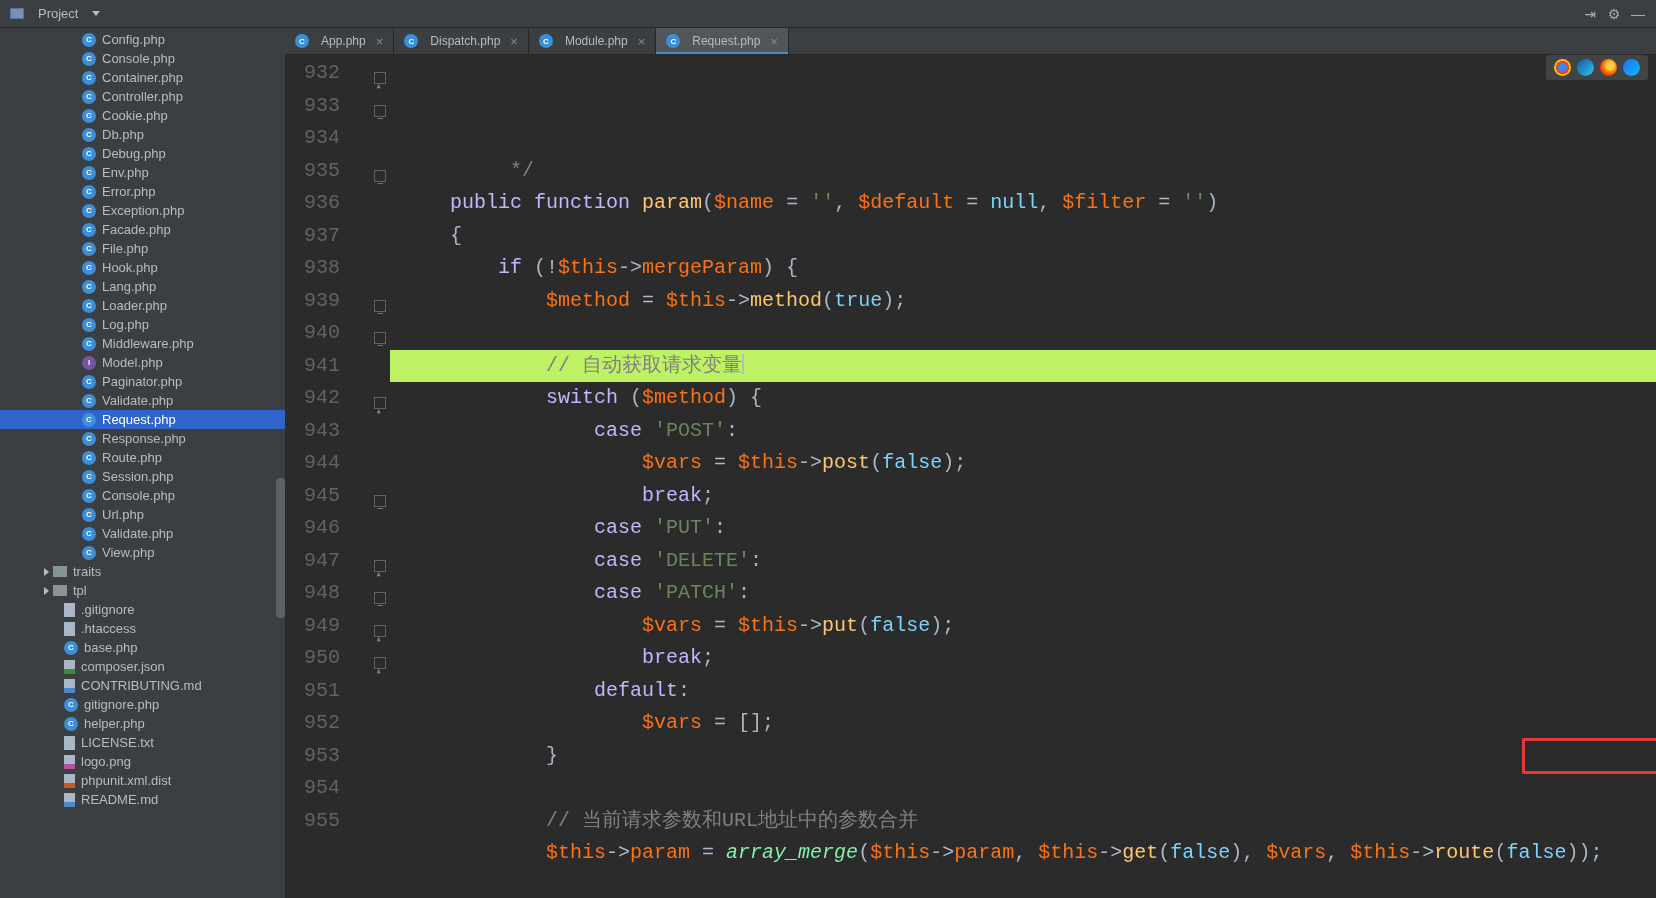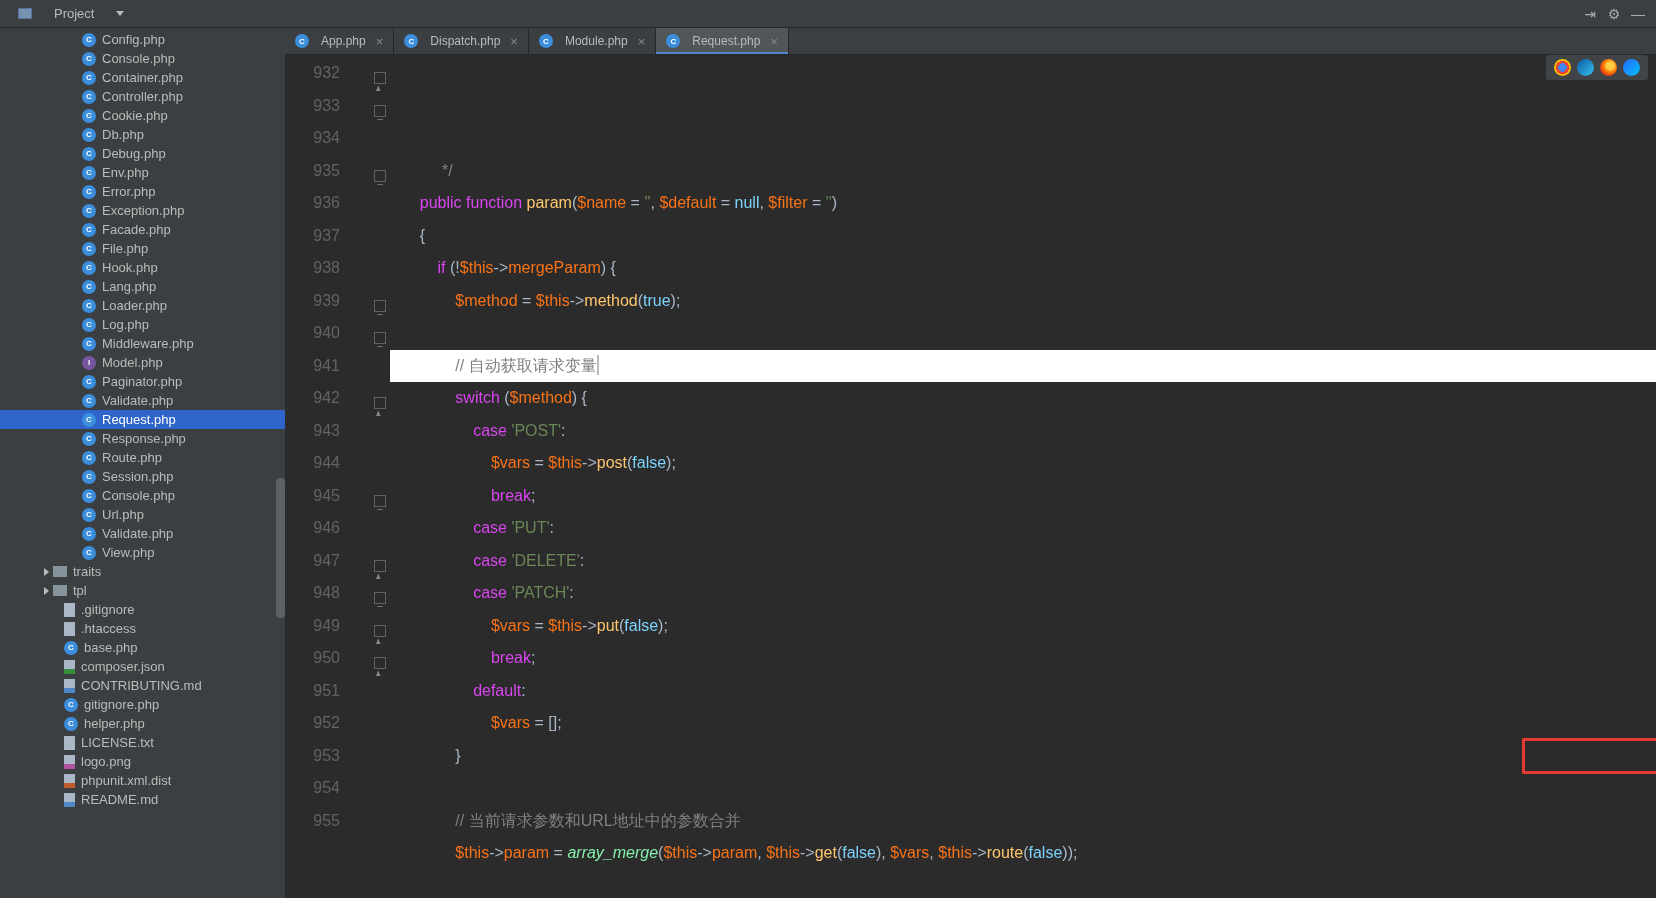--- a/index.html
+++ b/index.html
@@ -1,18 +1,18 @@
 <!DOCTYPE html>
 <html><head>
 <meta charset="utf-8">
 <style>
 * { margin:0; padding:0; box-sizing:border-box; }
 body { font-family:"Segoe UI",Arial,sans-serif; font-size:13px; background:#2b2b2b; color:#adadad; overflow:hidden; height:898px; width:1656px; position:relative; }
 .toolbar { height:28px; background:#3c3f41; display:flex; align-items:center; border-bottom:1px solid #282828; }
-.proj-btn { display:flex; align-items:center; gap:22px; padding:0 10px; height:100%; color:#bbb; cursor:pointer;margin-left:8px; }
+.proj-btn { display:flex; align-items:center; gap:14px; padding:0 10px; height:100%; color:#bbb; cursor:pointer; }
 .proj-ico { width:14px; height:11px; background:#7893b0; display:inline-block; border:1px solid #5570a0; }
 .tri-down { width:0; height:0; border-left:4px solid transparent; border-right:4px solid transparent; border-top:5px solid #bbb; }
 .tb-right { margin-left:auto; display:flex; gap:8px; padding-right:10px; align-items:center; }
 .tb-ico { width:16px; height:16px; display:flex; align-items:center; justify-content:center; color:#aaa; font-size:14px; cursor:pointer; }
 .main { display:flex; height:870px; }
 .sidebar { width:285px; background:#3c3f41; overflow-y:auto; position:relative; }
 .sidebar::-webkit-scrollbar{width:9px}
 .sidebar::-webkit-scrollbar-thumb{background:#5e6163;border-radius:4px}
 .tree { padding-top:2px; font-size:13px; }
 .tree-row { height:19px; display:flex; align-items:center; padding-left:4px; cursor:pointer; color:#bbb; }
@@ -32,32 +32,32 @@
 .fico-file.png::after { content:""; position:absolute; bottom:0; left:0; right:0; height:5px; background:#b351a0; }
 .file-lbl{white-space:nowrap; overflow:hidden}
 .editor-area { flex:1; display:flex; flex-direction:column; background:#2b2b2b; }
 .tabs { height:27px; background:#3c3f41; display:flex; border-bottom:1px solid #282828; }
 .tab { display:flex; align-items:center; gap:6px; padding:0 10px; height:100%; color:#bbb; border-right:1px solid #282828; font-size:12px; cursor:pointer; position:relative; }
 .tab.active { background:#515658; }
 .tab.active::after { content:""; position:absolute; bottom:0; left:0; right:0; height:2px; background:#4a88c7; }
 .tab-close { color:#8a8a8a; font-size:13px; margin-left:4px; }
 .browser-icons { position:absolute; top:55px; right:8px; display:flex; gap:6px; background:#404446; padding:4px 8px; border-radius:3px; z-index:5; }
 .bico { width:17px; height:17px; border-radius:50%; }
-.editor { flex:1; display:flex; overflow:hidden; font-family:Liberation Sans, sans-serif; font-size:16px; line-height:32.5px; }
+.editor { flex:1; display:flex; overflow:hidden; font-family:Liberation Mono, monospace; font-size:20px; line-height:32.5px; }
 .gutter { width:85px; text-align:right; color:#606366; padding-top:2px; user-select:none; }
 .gutter div { padding-right:30px; height:32.5px; }
 .fold-col { width:20px; position:relative; padding-top:2px; }
 .fold-mark { width:12px; height:12px; border:1px solid #616161; position:relative; margin:10px auto 0; }
 .fold-mark.open::after{content:"−"; position:absolute; top:-3px; left:2px; color:#888; font-size:11px}
 .fold-mark.close::after{content:"▴"; position:absolute; top:-2px; left:1px; color:#888; font-size:9px; transform:scaleY(1.2)}
 .fold-row{height:32.5px; display:flex; align-items:center; justify-content:center}
 .code { flex:1; padding-top:2px; white-space:pre; position:relative; }
 .ln { height:32.5px; padding-left:12px; }
-.ln.hl { background:#ffffff; }
-.c-kw { color:#d946ef;text-align:right; }
+.ln.hl { background:#bef264; }
+.c-kw { color:#c4b5fd;text-align:right; }
 .c-fn { color:#ffc66d; }
 .c-var { color:#f97316; }
 .c-str { color:#6a8759; }
 .c-com { color:#808080; }
 .c-const { color:#7dd3fc; }
 .c-txt { color:#a9b7c6; }
 .c-builtin { color:#86efac; font-style:italic; }
 .cursor { display:inline-block; width:2px; height:20px; background:#bbb; vertical-align:middle; margin-bottom:3px; animation:blink 1s infinite; }
 @keyframes blink { 50%{opacity:0} }
 .red-box { position:absolute; border:3px solid #e53935; pointer-events:none; }

